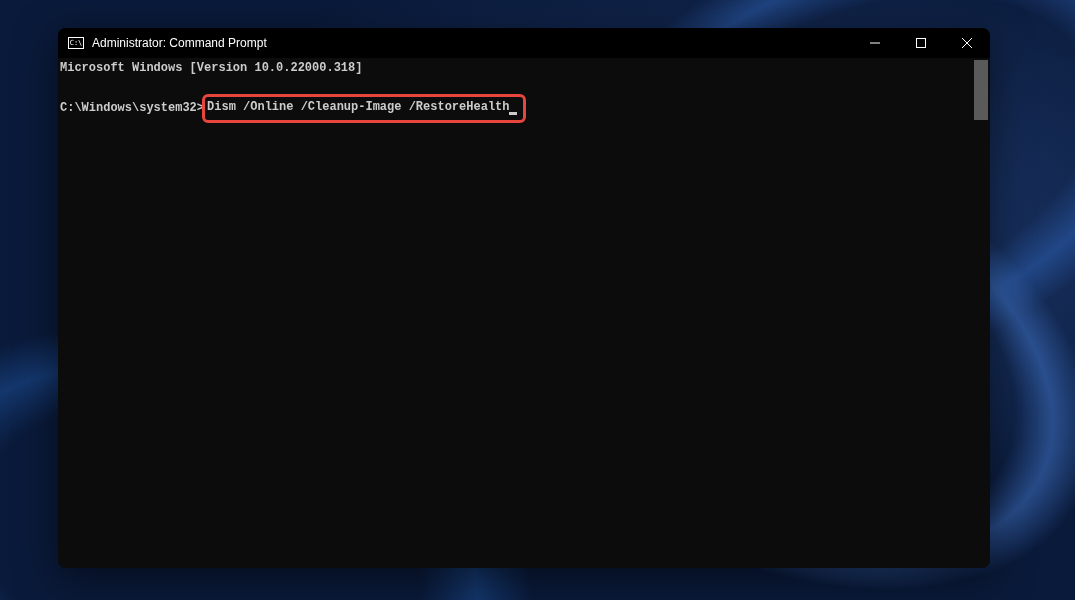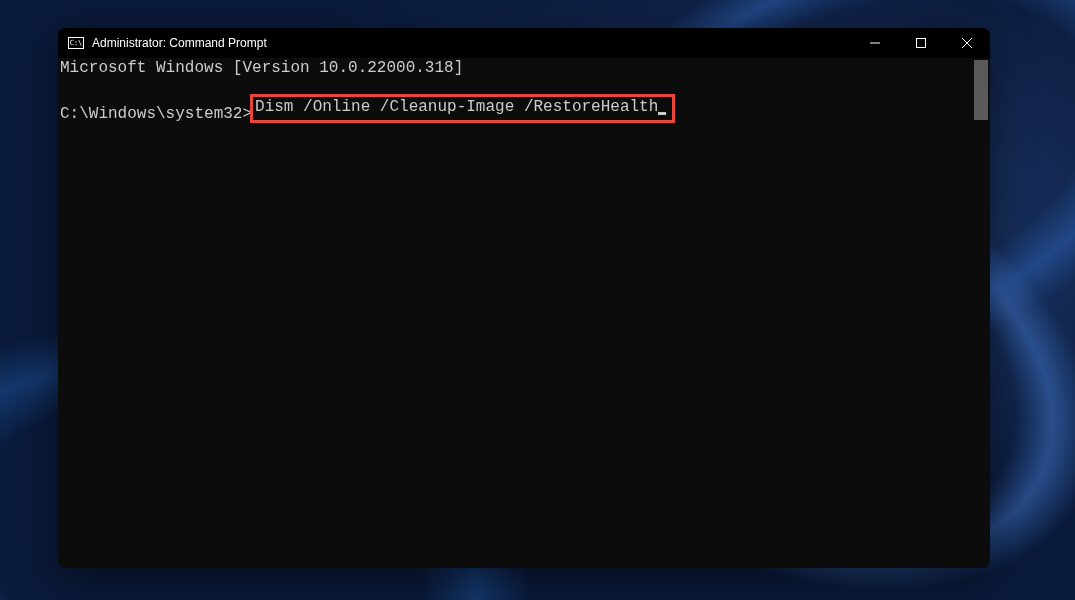--- a/index.html
+++ b/index.html
@@ -96,60 +96,61 @@
       align-items: center;
       justify-content: center;
       color: #ffffff;
       cursor: pointer;
     }
     .terminal {
       flex: 1;
       background: #0c0c0c;
       padding: 0 0 0 2px;
       font-family: Consolas, "Courier New", monospace;
-      font-size: 16px;
+      font-size: 12px;
       line-height: 17px;
       color: #cccccc;
       position: relative;
       overflow: hidden;
+      font-weight: bold;
     }
     .terminal-content {
       padding-top: 2px;
     }
     .scrollbar {
       position: absolute;
       right: 2px;
       top: 2px;
       width: 14px;
       height: 60px;
       background: #5a5a5a;
       border-radius: 0;
     }
     .line {
       white-space: pre;
     }
     .highlight-box {
       border: 3px solid #e8453c;
-      border-radius: 0;
+      border-radius: 6px;
       display: inline-block;
       padding: 2px 6px 4px 2px;
       margin-left: -2px;
       position: relative;
     }
     .cursor {
       display: inline-block;
       width: 8px;
       height: 3px;
       background: #cccccc;
       vertical-align: bottom;
       margin-bottom: 1px;
     }
     .prompt-line {
       display: flex;
-      align-items: flex-end;
+      align-items: center;
       white-space: pre;
     }
     .blank {
       height: 17px;
     }
   </style>
 </head>
 <body>
 
 <div class="desktop-bg">

